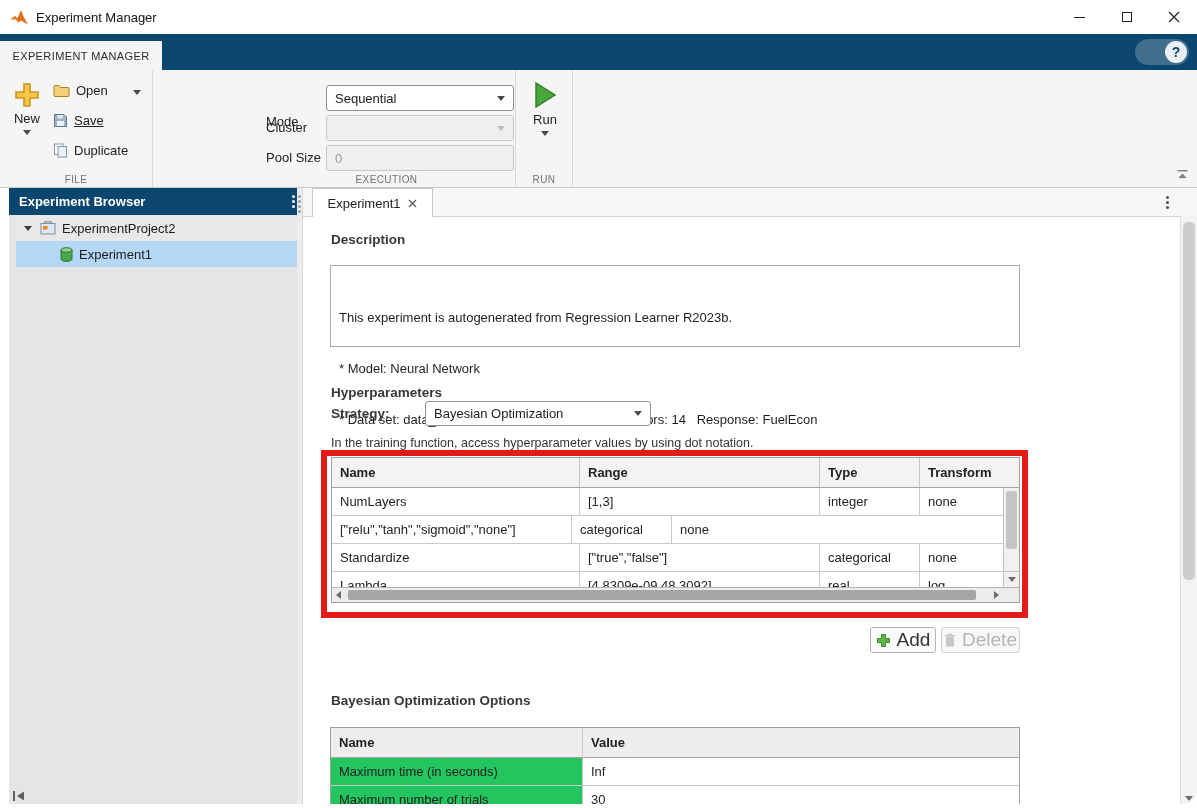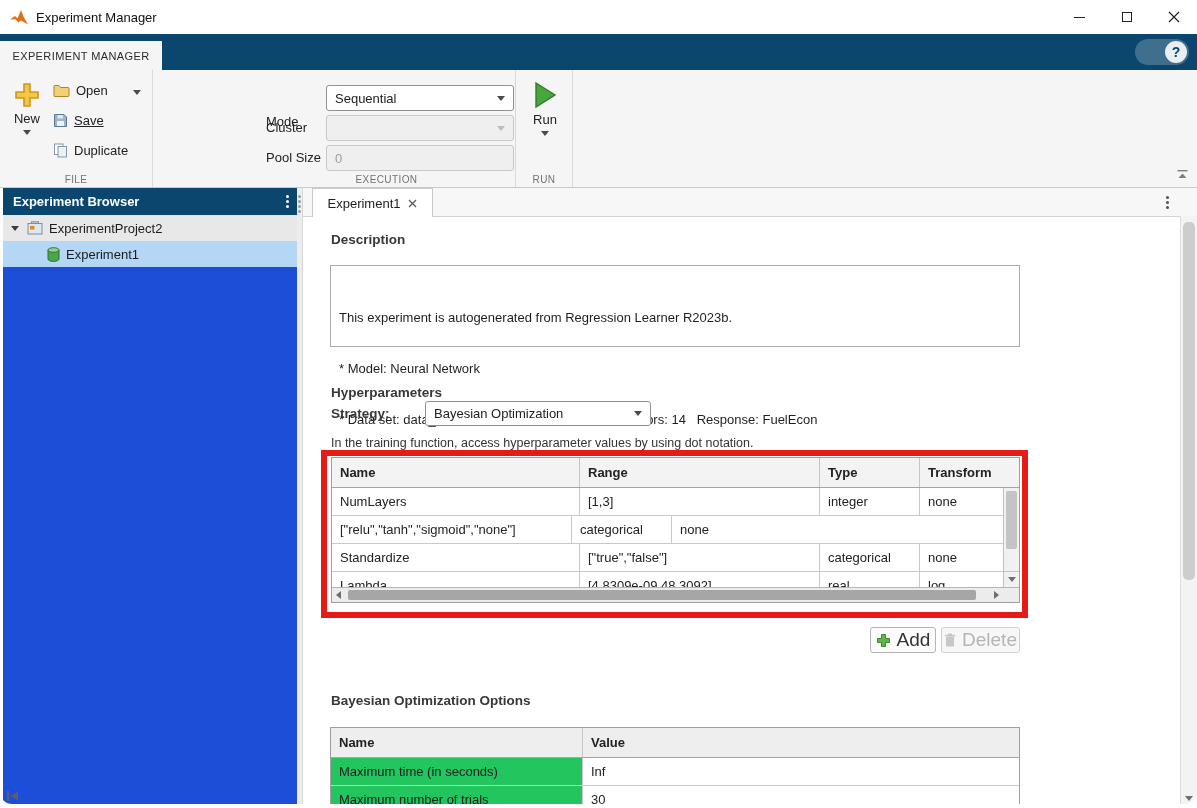--- a/index.html
+++ b/index.html
@@ -36,23 +36,23 @@
   .small-btn { position:absolute; display:flex; align-items:center; gap:6px; font-size:13px; color:#222; }
   .car-down { width:0; height:0; border-left:4px solid transparent; border-right:4px solid transparent; border-top:5px solid #4a4a4a; }
   .field-label { position:absolute; font-size:13px; color:#222; white-space:nowrap; }
   .combo { position:absolute; height:26px; background:#fff; border:1px solid #919191; border-radius:3px; display:flex; align-items:center; padding:0 8px; font-size:13px; color:#222; }
   .combo .car-down { margin-left:auto; }
   .combo.disabled { background:#efefef; border-color:#c8c8c8; color:#9b9b9b; }
   .combo.disabled .car-down { border-top-color:#bdbdbd; }
   .tb-collapse { position:absolute; right:9px; bottom:5px; }
 
   
-  .sidebar { position:absolute; left:3px; top:188px; width:297px; height:620px; background:#1d4ed8; border-right:1px solid #c2c2c2; }
+  .sidebar { position:absolute; left:9px; top:188px; width:297px; height:620px; background:#e5e5e5; border-right:1px solid #c2c2c2; }
   .sb-header { height:27px; background:#0b466e; color:#fff; font-weight:bold; font-size:13px; display:flex; align-items:center; justify-content:space-between; padding:0 10px; }
-  .tree-row { height:26px; display:flex; align-items:center; }
+  .tree-row { height:26px; display:flex; align-items:center;margin-left:7px; }
   .row-project { background:#e8e8e8; }
   .row-exp { background:#b3d7f5; }
   .caret { margin-left:8px; width:0; height:0; border-left:4px solid transparent; border-right:4px solid transparent; border-top:5px solid #3c3c3c; }
   .tree-icon { margin-left:8px; display:flex; }
   .row-exp .tree-icon { margin-left:44px; }
   .tree-label { margin-left:6px; font-size:13px; color:#1c1c1c; }
   .panel-collapse { position:absolute; left:3px; bottom:3px; }
 
   .splitter { position:absolute; left:297px; top:188px; width:6px; height:620px; background:#ededed; border-right:1px solid #d7d7d7; }
   .grip { position:absolute; left:1px; top:7px; display:flex; flex-direction:column; gap:2px; }

